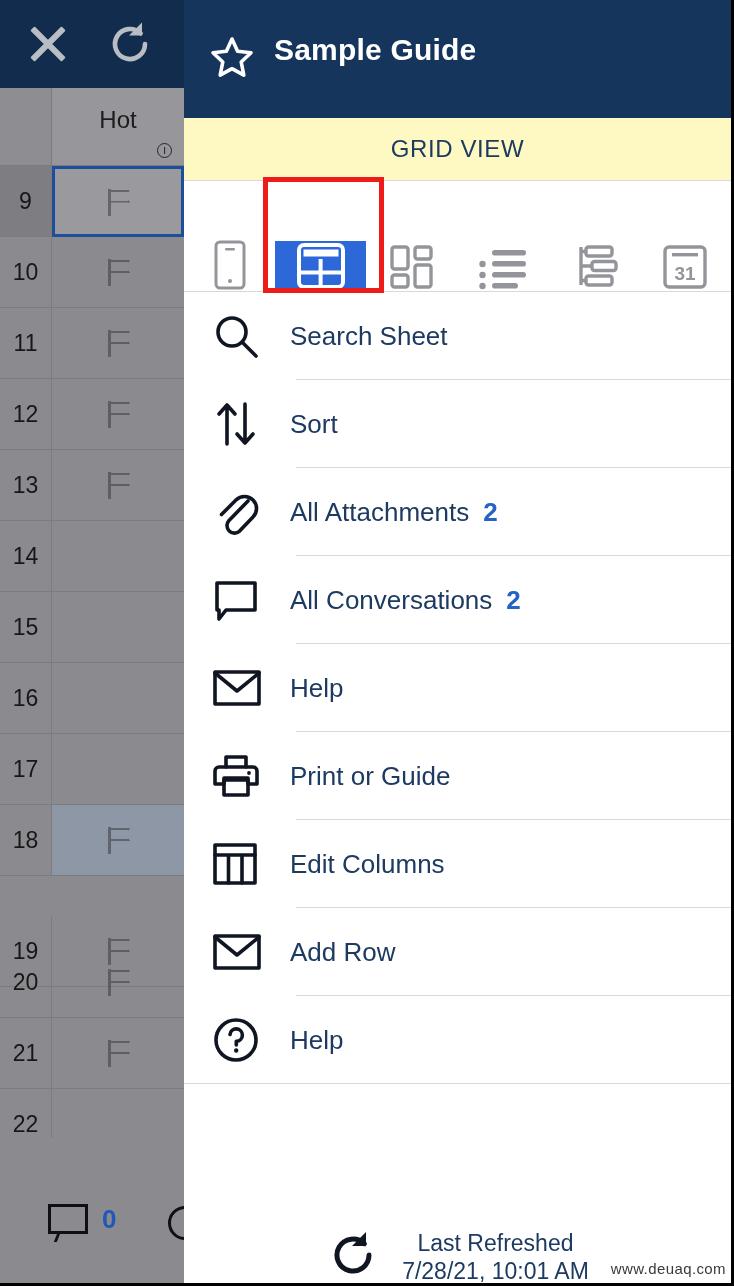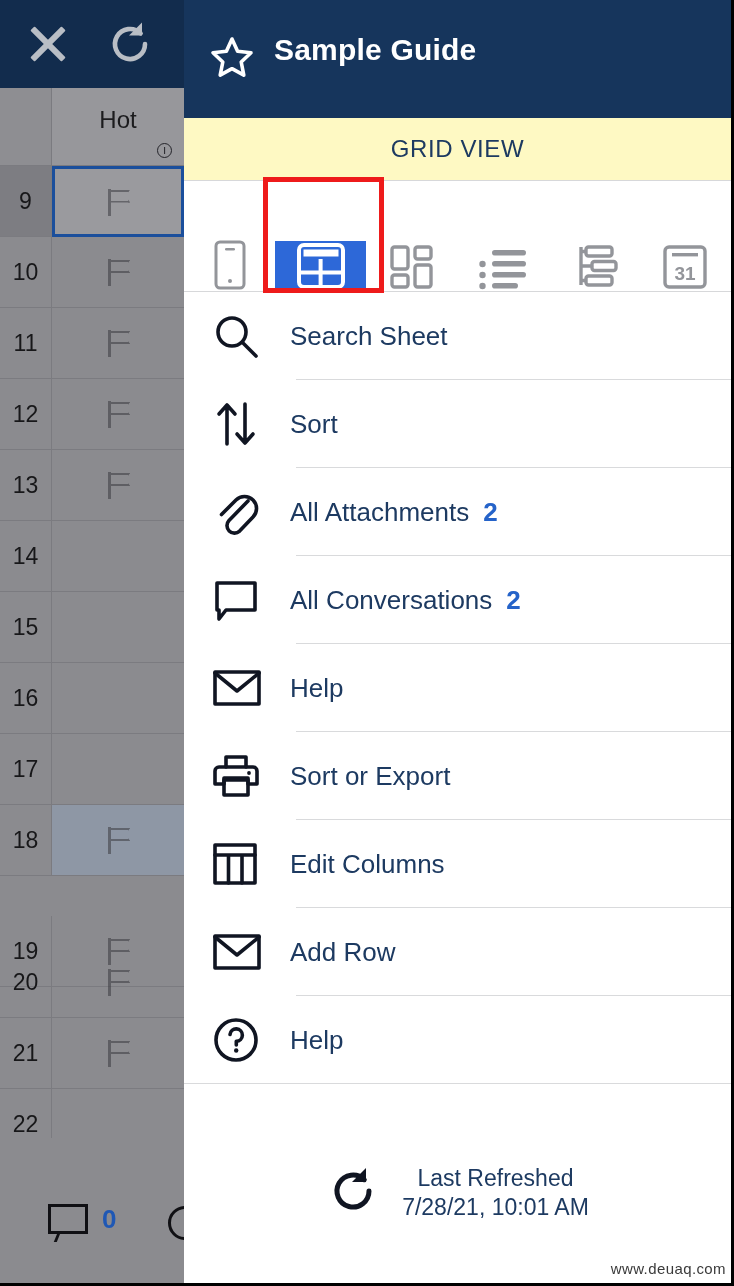--- a/index.html
+++ b/index.html
@@ -293,21 +293,21 @@
 
   #panel-spacer { height: 100px; background: #fff; }
 
   #panel-footer {
     position: absolute;
     left: 0; bottom: 0;
     width: 100%;
     height: 122px;
     background: #fff;
     display: flex;
-    align-items: flex-start;
+    align-items: flex-end;
     justify-content: center;
     box-sizing: border-box;
   }
   #footer-refresh { margin-right: 22px; }
   #footer-text {
     text-align: center;
     color: #1d3a61;
     font-size: 23px;
     line-height: 1.25;
     font-weight: 500;
@@ -603,21 +603,21 @@
         </div>
         <div class="mrow">
           <span class="micon">
             <svg width="48" height="48" viewBox="0 0 48 48">
               <path d="M14 15 V5 H34 V15" stroke="#101522" fill="none" stroke-width="3.6" stroke-linecap="round" stroke-linejoin="round"></path>
               <path d="M7 15 H41 a4 4 0 0 1 4 4 V32 H36 V26 H12 V32 H3 V19 a4 4 0 0 1 4 -4 Z" stroke="#101522" fill="none" stroke-width="3.6" stroke-linecap="round" stroke-linejoin="round"></path>
               <rect x="12" y="28" width="24" height="15" stroke="#101522" fill="none" stroke-width="3.6" stroke-linecap="round" stroke-linejoin="round"></rect>
               <circle cx="37" cy="21" r="1.9" fill="#101522" stroke="none"></circle>
             </svg>
           </span>
-          <span class="mlabel">Sort or Export</span>
+          <span class="mlabel">Print or Guide</span>
           <span class="mdiv"></span>
         </div>
         <div class="mrow">
           <span class="micon">
             <svg width="46" height="46" viewBox="0 0 46 46">
               <rect x="3" y="4" width="40" height="38" stroke="#101522" fill="none" stroke-width="3.6" stroke-linecap="round" stroke-linejoin="round"></rect>
               <path d="M3 14 H43 M16.5 14 V42 M30 14 V42" stroke="#101522" fill="none" stroke-width="3.6" stroke-linecap="round" stroke-linejoin="round"></path>
             </svg>
           </span>
           <span class="mlabel">Edit Columns</span>

